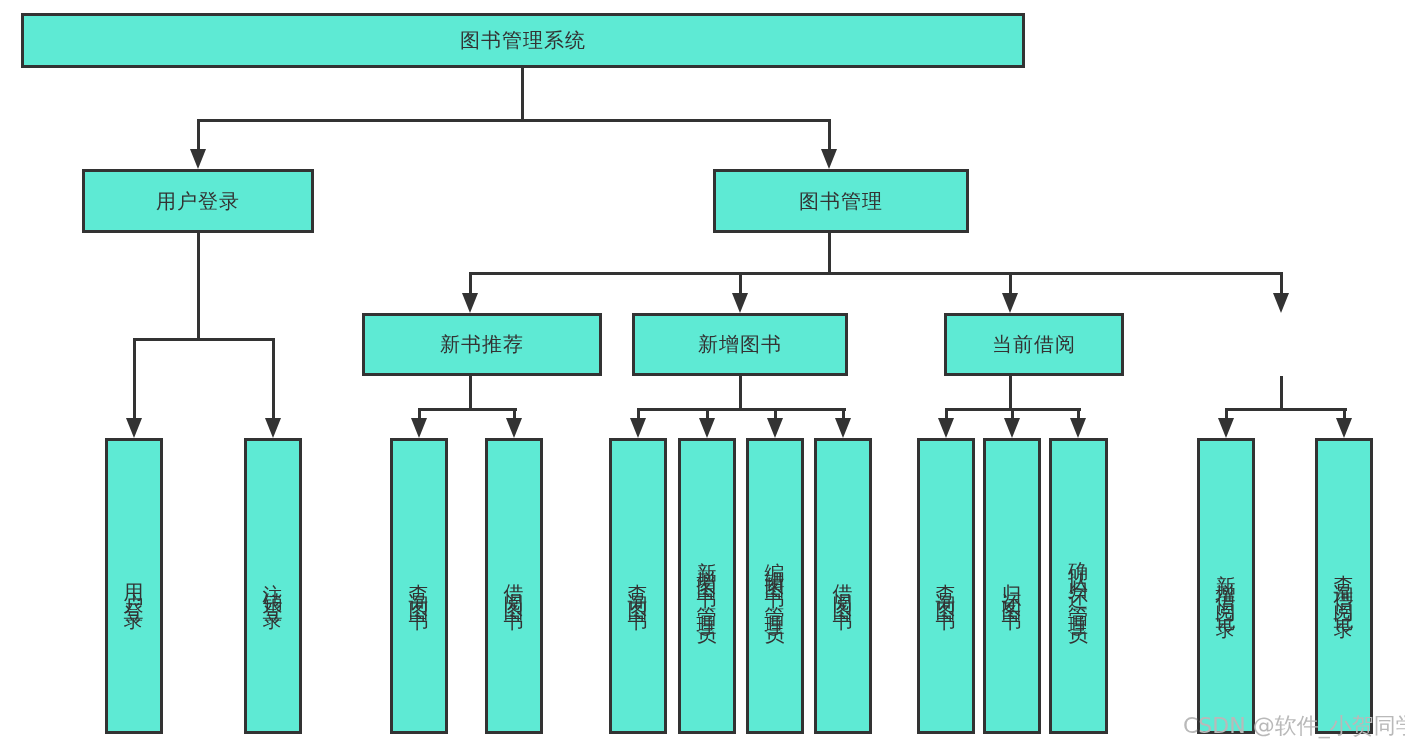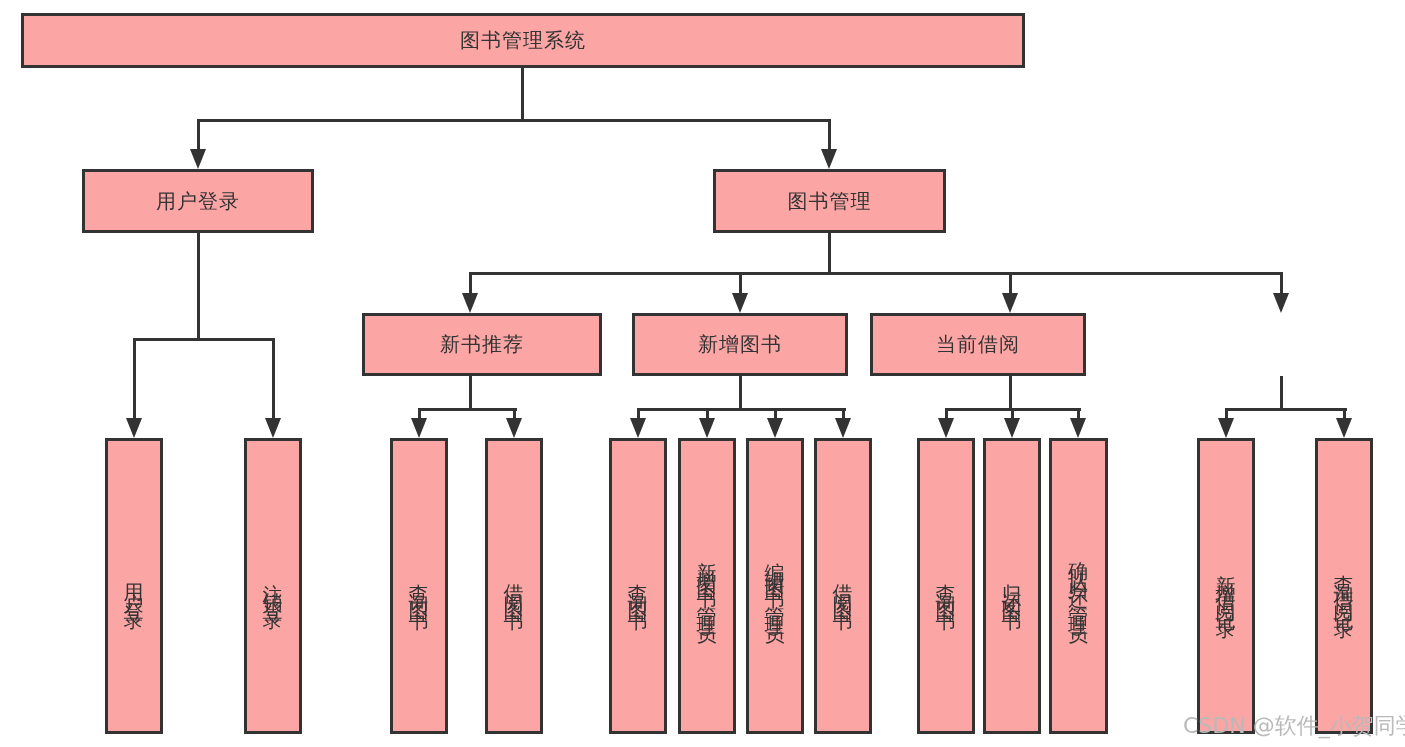--- a/index.html
+++ b/index.html
@@ -1,19 +1,19 @@
 <!DOCTYPE html>
 <html><head>
 <meta charset="utf-8">
 <style>
   * { margin:0; padding:0; box-sizing:border-box; }
   html,body { width:1405px; height:747px; background:#fff; }
   body { font-family:"DejaVu Sans","Liberation Sans",sans-serif; }
   .canvas { position:relative; width:1405px; height:747px; background:#fff; overflow:hidden; }
-  .node { position:absolute; background:#fca5a5; border:3px solid #333; display:flex;
+  .node { position:absolute; background:#5eead4; border:3px solid #333; display:flex;
           align-items:center; justify-content:center; color:#333; }
   .node .lbl { font-size:20px; letter-spacing:1px; white-space:nowrap; }
   .node.v .lbl { writing-mode:vertical-rl; text-orientation:mixed; letter-spacing:9px;
                  white-space:normal; line-height:1; }
   .hline, .vline { position:absolute; background:#333; }
   .hline { height:3px; }
   .vline { width:3px; }
   .arrow { position:absolute; width:0; height:0;
            border-left:8px solid transparent; border-right:8px solid transparent;
            border-top:20px solid #333; }
@@ -32,21 +32,21 @@
   <div class="vline" style="left:521px; top:68px; height:54px"></div>
   <div class="hline" style="left:197px; top:119px; width:634px"></div>
   <div class="vline" style="left:197px; top:119px; height:30px"></div>
   <div class="arrow" style="left:190px; top:149px"></div>
   <div class="vline" style="left:828px; top:119px; height:30px"></div>
   <div class="arrow" style="left:821px; top:149px"></div>
 
   <div class="node h" style="left:82px; top:169px; width:232px; height:64px">
     <span class="lbl">用户登录</span>
   </div>
-  <div class="node h" style="left:713px; top:169px; width:233px; height:64px">
+  <div class="node h" style="left:713px; top:169px; width:256px; height:64px">
     <span class="lbl">图书管理</span>
   </div>
 
   <div class="vline" style="left:197px; top:233px; height:108px"></div>
   <div class="hline" style="left:133px; top:338px; width:142px"></div>
   <div class="vline" style="left:133px; top:338px; height:80px"></div>
   <div class="arrow" style="left:126px; top:418px"></div>
   <div class="vline" style="left:272px; top:338px; height:80px"></div>
   <div class="arrow" style="left:265px; top:418px"></div>
 
@@ -60,21 +60,21 @@
   <div class="arrow" style="left:1002px; top:293px"></div>
   <div class="vline" style="left:1280px; top:272px; height:21px"></div>
   <div class="arrow" style="left:1273px; top:293px"></div>
 
   <div class="node h" style="left:362px; top:313px; width:240px; height:63px">
     <span class="lbl">新书推荐</span>
   </div>
   <div class="node h" style="left:632px; top:313px; width:216px; height:63px">
     <span class="lbl">新增图书</span>
   </div>
-  <div class="node h" style="left:870px; top:313px; width:216px; height:63px">
+  <div class="node h" style="left:944px; top:313px; width:180px; height:63px">
     <span class="lbl">当前借阅</span>
   </div>
 
   <div class="vline" style="left:469px; top:376px; height:35px"></div>
   <div class="hline" style="left:418px; top:408px; width:99px"></div>
   <div class="vline" style="left:418px; top:408px; height:10px"></div>
   <div class="arrow" style="left:411px; top:418px"></div>
   <div class="vline" style="left:513px; top:408px; height:10px"></div>
   <div class="arrow" style="left:506px; top:418px"></div>
 

